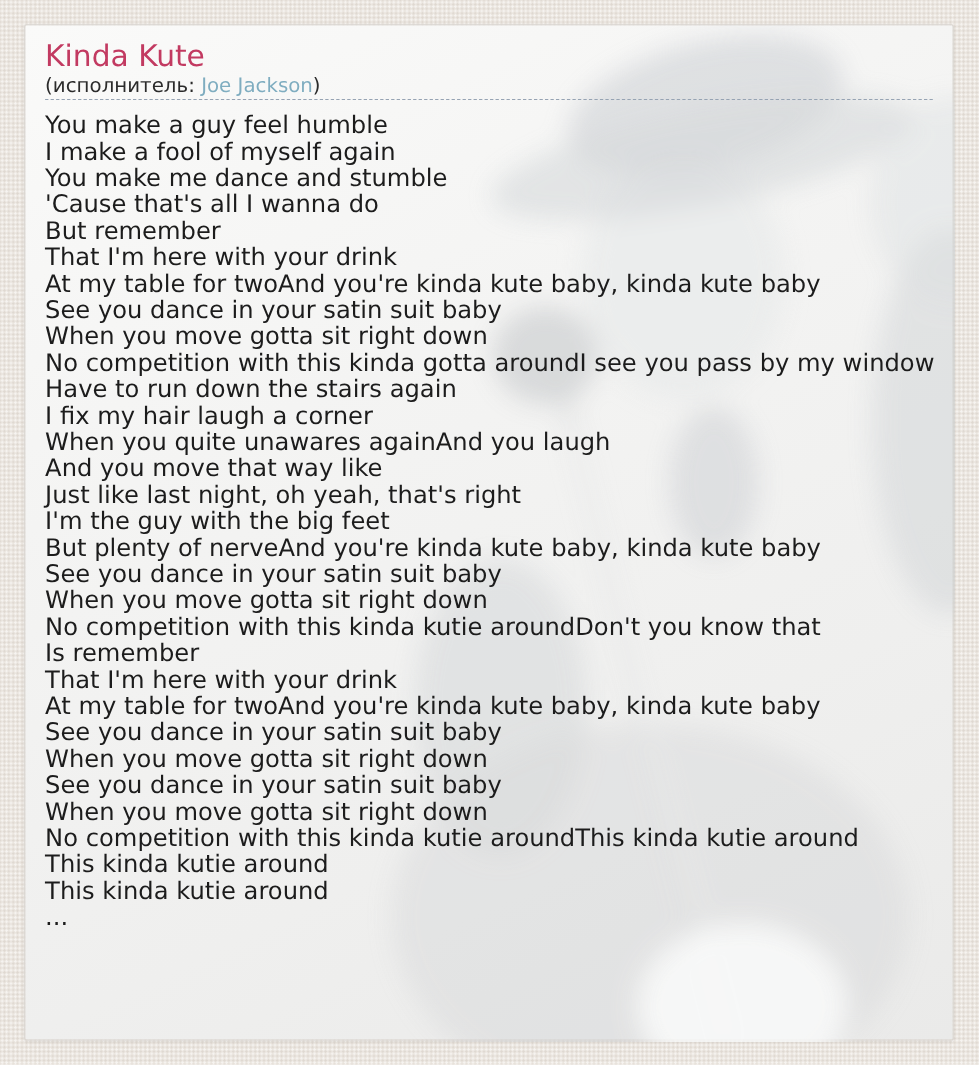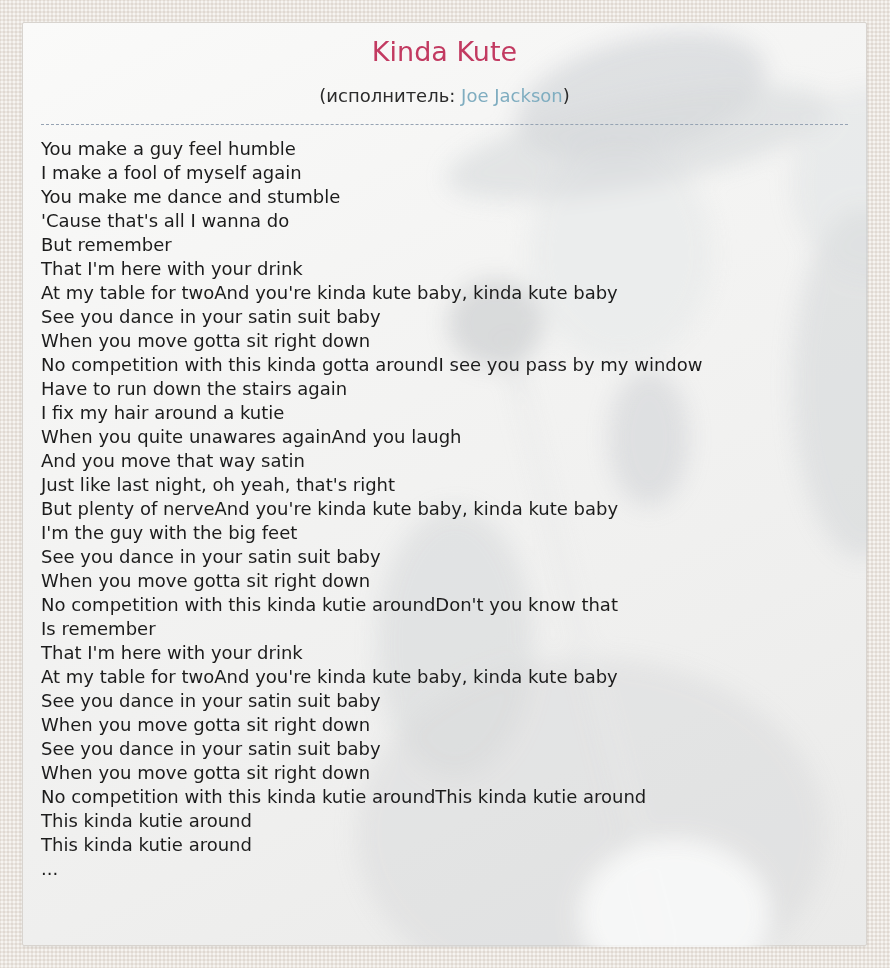--- a/index.html
+++ b/index.html
@@ -36,48 +36,47 @@
     inset: 0;
     pointer-events: none;
     z-index: 0;
   }
   .content {
     position: relative;
     z-index: 1;
   }
   .header {
     padding: 13px 18px 0 18px;
-    text-align: center;
   }
   .song-title {
     margin: 0;
     font-size: 27px;
     line-height: 32px;
     font-weight: normal;
     color: #c23a61;
   }
   .performer-line {
-    margin: 17px;
+    margin: 0;
     font-size: 18px;
     line-height: 22px;
     color: #2b2b2b;
   }
   .performer-link {
     color: #7fadc0;
     text-decoration: none;
     cursor: pointer;
   }
   .separator {
     margin: 0 18px;
     height: 0;
     border-bottom: 1px dashed #96a3b3;
   }
   .lyrics {
     padding: 12px 0 0 18px;
-    font-size: 18px;
+    font-size: 22px;
     line-height: 24px;
     color: #1c1c1c;
   }
   .lyric-line {
     white-space: nowrap;
   }
 </style>
 </head>
 <body>
 
@@ -129,26 +128,26 @@
           <div class="lyric-line">I make a fool of myself again</div>
           <div class="lyric-line">You make me dance and stumble</div>
           <div class="lyric-line">'Cause that's all I wanna do</div>
           <div class="lyric-line">But remember</div>
           <div class="lyric-line">That I'm here with your drink</div>
           <div class="lyric-line">At my table for twoAnd you're kinda kute baby, kinda kute baby</div>
           <div class="lyric-line">See you dance in your satin suit baby</div>
           <div class="lyric-line">When you move gotta sit right down</div>
           <div class="lyric-line">No competition with this kinda gotta aroundI see you pass by my window</div>
           <div class="lyric-line">Have to run down the stairs again</div>
-          <div class="lyric-line">I fix my hair around a kutie</div>
+          <div class="lyric-line">I fix my hair laugh a corner</div>
           <div class="lyric-line">When you quite unawares againAnd you laugh</div>
-          <div class="lyric-line">And you move that way satin</div>
+          <div class="lyric-line">And you move that way like</div>
           <div class="lyric-line">Just like last night, oh yeah, that's right</div>
+          <div class="lyric-line">I'm the guy with the big feet</div>
           <div class="lyric-line">But plenty of nerveAnd you're kinda kute baby, kinda kute baby</div>
-          <div class="lyric-line">I'm the guy with the big feet</div>
           <div class="lyric-line">See you dance in your satin suit baby</div>
           <div class="lyric-line">When you move gotta sit right down</div>
           <div class="lyric-line">No competition with this kinda kutie aroundDon't you know that</div>
           <div class="lyric-line">Is remember</div>
           <div class="lyric-line">That I'm here with your drink</div>
           <div class="lyric-line">At my table for twoAnd you're kinda kute baby, kinda kute baby</div>
           <div class="lyric-line">See you dance in your satin suit baby</div>
           <div class="lyric-line">When you move gotta sit right down</div>
           <div class="lyric-line">See you dance in your satin suit baby</div>
           <div class="lyric-line">When you move gotta sit right down</div>

